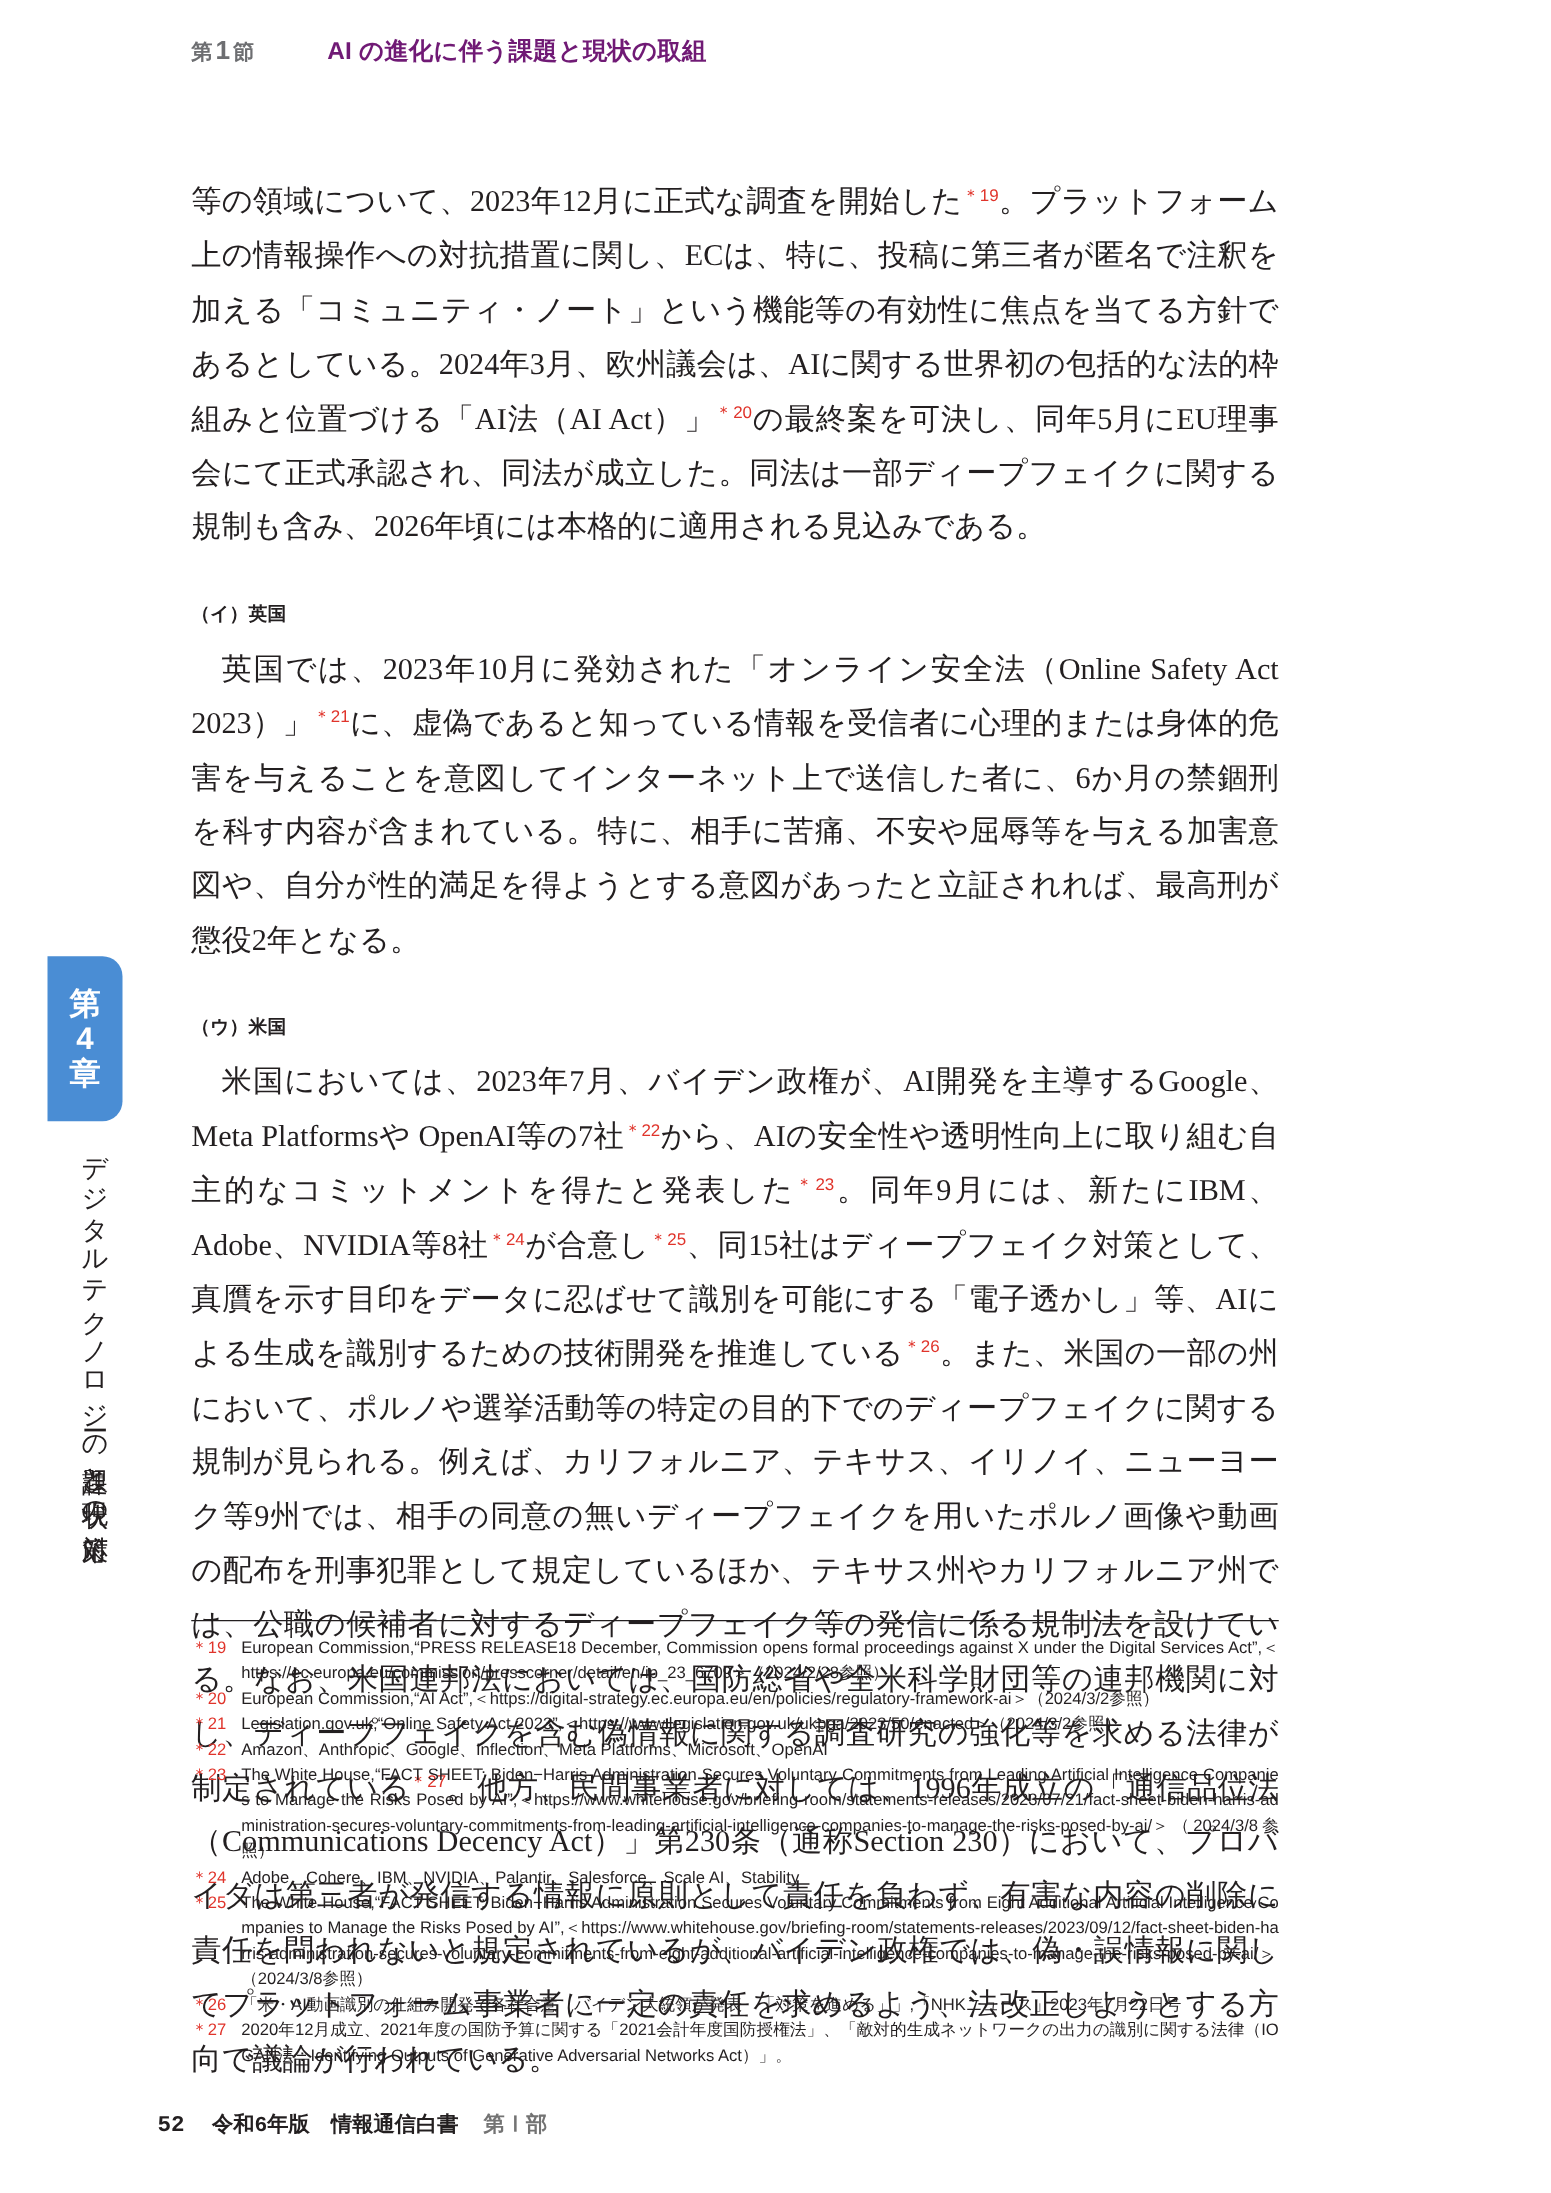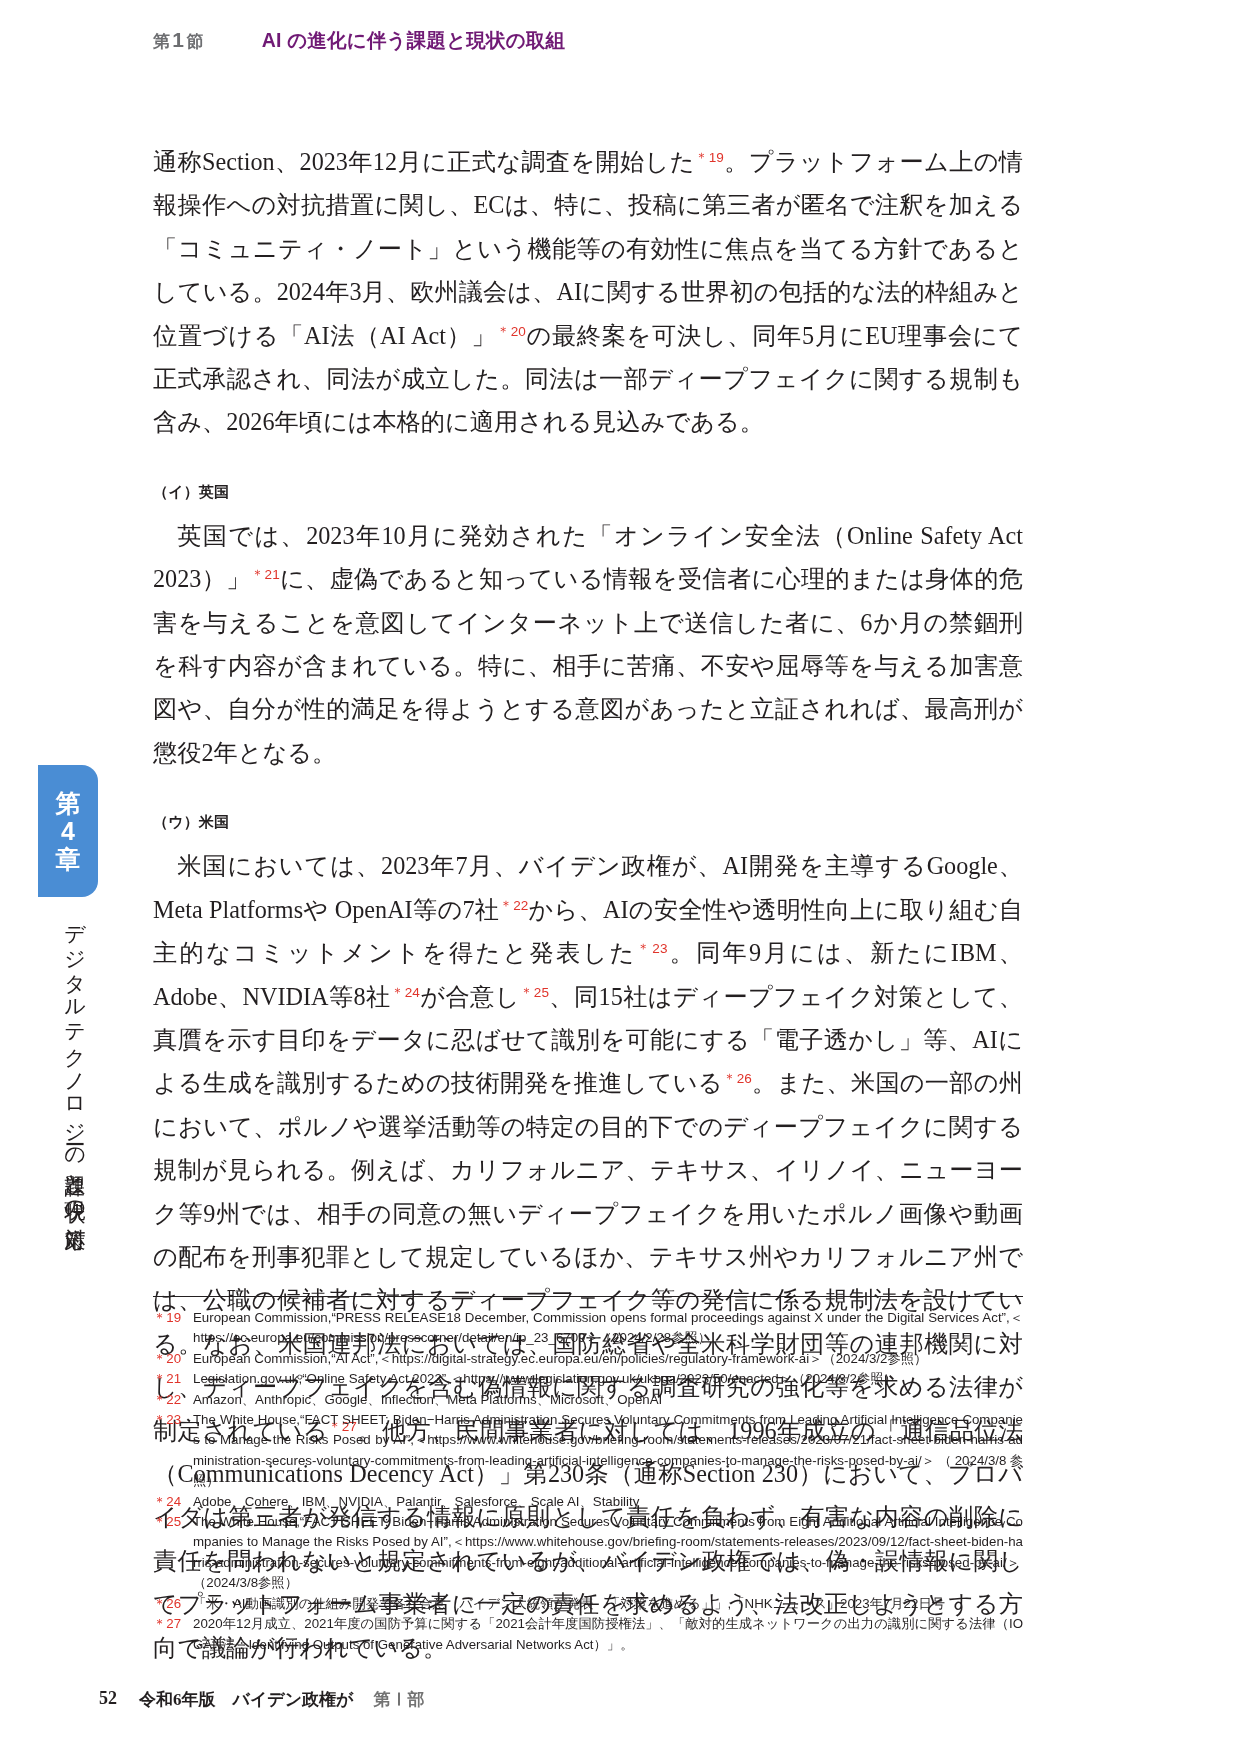--- a/index.html
+++ b/index.html
@@ -163,25 +163,25 @@
   .note-text {
     flex: 1 1 auto;
     text-align: justify;
     word-break: break-all;
     letter-spacing: 0;
   }
 
   
   .page-footer {
     position: absolute;
-    left: 74px;
+    left: 101px;
     top: 1688px;
     display: flex;
-    align-items: flex-start;
-    font-family: Liberation Serif, serif;
+    align-items: flex-end;
+    font-family: Liberation Mono, monospace;
     font-size: 17px;
     color: #231f20;
     white-space: nowrap;
   }
   .pf-num { font-weight: 700; font-size: 18px; }
   .pf-title { margin-left: 22px; font-weight: 600; }
   .pf-part { margin-left: 20px; color: #737373; font-weight: 600; }
 </style>
 </head>
 <body>
@@ -224,21 +224,21 @@
 
   <div class="chapter-tab">
     <span>第</span>
     <span>4</span>
     <span>章</span>
   </div>
   <div class="chapter-side-text">デジタルテクノロジーの課題と現状の対応策</div>
 
   <div class="body-col">
 
-    <p class="para"><span>通称Section、2023年12月に正式な調査を開始した</span><sup class="fn">＊19</sup><span>。プラットフォーム上の情報操作への対抗措置に関し、ECは、特に、投稿に第三者が匿名で注釈を加える「コミュニティ・ノート」という機能等の有効性に焦点を当てる方針であるとしている。2024年3月、欧州議会は、AIに関する世界初の包括的な法的枠組みと位置づける「AI法（AI Act）」</span><sup class="fn">＊20</sup><span>の最終案を可決し、同年5月にEU理事会にて正式承認され、同法が成立した。同法は一部ディープフェイクに関する規制も含み、2026年頃には本格的に適用される見込みである。</span></p>
+    <p class="para"><span>等の領域について、2023年12月に正式な調査を開始した</span><sup class="fn">＊19</sup><span>。プラットフォーム上の情報操作への対抗措置に関し、ECは、特に、投稿に第三者が匿名で注釈を加える「コミュニティ・ノート」という機能等の有効性に焦点を当てる方針であるとしている。2024年3月、欧州議会は、AIに関する世界初の包括的な法的枠組みと位置づける「AI法（AI Act）」</span><sup class="fn">＊20</sup><span>の最終案を可決し、同年5月にEU理事会にて正式承認され、同法が成立した。同法は一部ディープフェイクに関する規制も含み、2026年頃には本格的に適用される見込みである。</span></p>
 
     <div class="gap-before-head"></div>
     <h3 class="subhead">（イ）英国</h3>
     <div class="gap-after-head"></div>
 
     <p class="para indent"><span>英国では、2023年10月に発効された「オンライン安全法（Online Safety Act 2023）」</span><sup class="fn">＊21</sup><span>に、虚偽であると知っている情報を受信者に心理的または身体的危害を与えることを意図してインターネット上で送信した者に、6か月の禁錮刑を科す内容が含まれている。特に、相手に苦痛、不安や屈辱等を与える加害意図や、自分が性的満足を得ようとする意図があったと立証されれば、最高刑が懲役2年となる。</span></p>
 
     <div class="gap-before-head"></div>
     <h3 class="subhead">（ウ）米国</h3>
     <div class="gap-after-head"></div>
@@ -284,17 +284,17 @@
         </div>
         <div class="note">
           <span class="note-mark">＊27</span>
           <span class="note-text">2020年12月成立、2021年度の国防予算に関する「2021会計年度国防授権法」、「敵対的生成ネットワークの出力の識別に関する法律（IOGAN法：Identifying Outputs of Generative Adversarial Networks Act）」。</span>
         </div>
       </div>
   </div>
 
   <div class="page-footer">
     <span class="pf-num">52</span>
-    <span class="pf-title">令和6年版　バイデン政権が</span>
+    <span class="pf-title">令和6年版　情報通信白書</span>
     <span class="pf-part">第Ⅰ部</span>
   </div>
 
 </div>
 
 </body></html>

